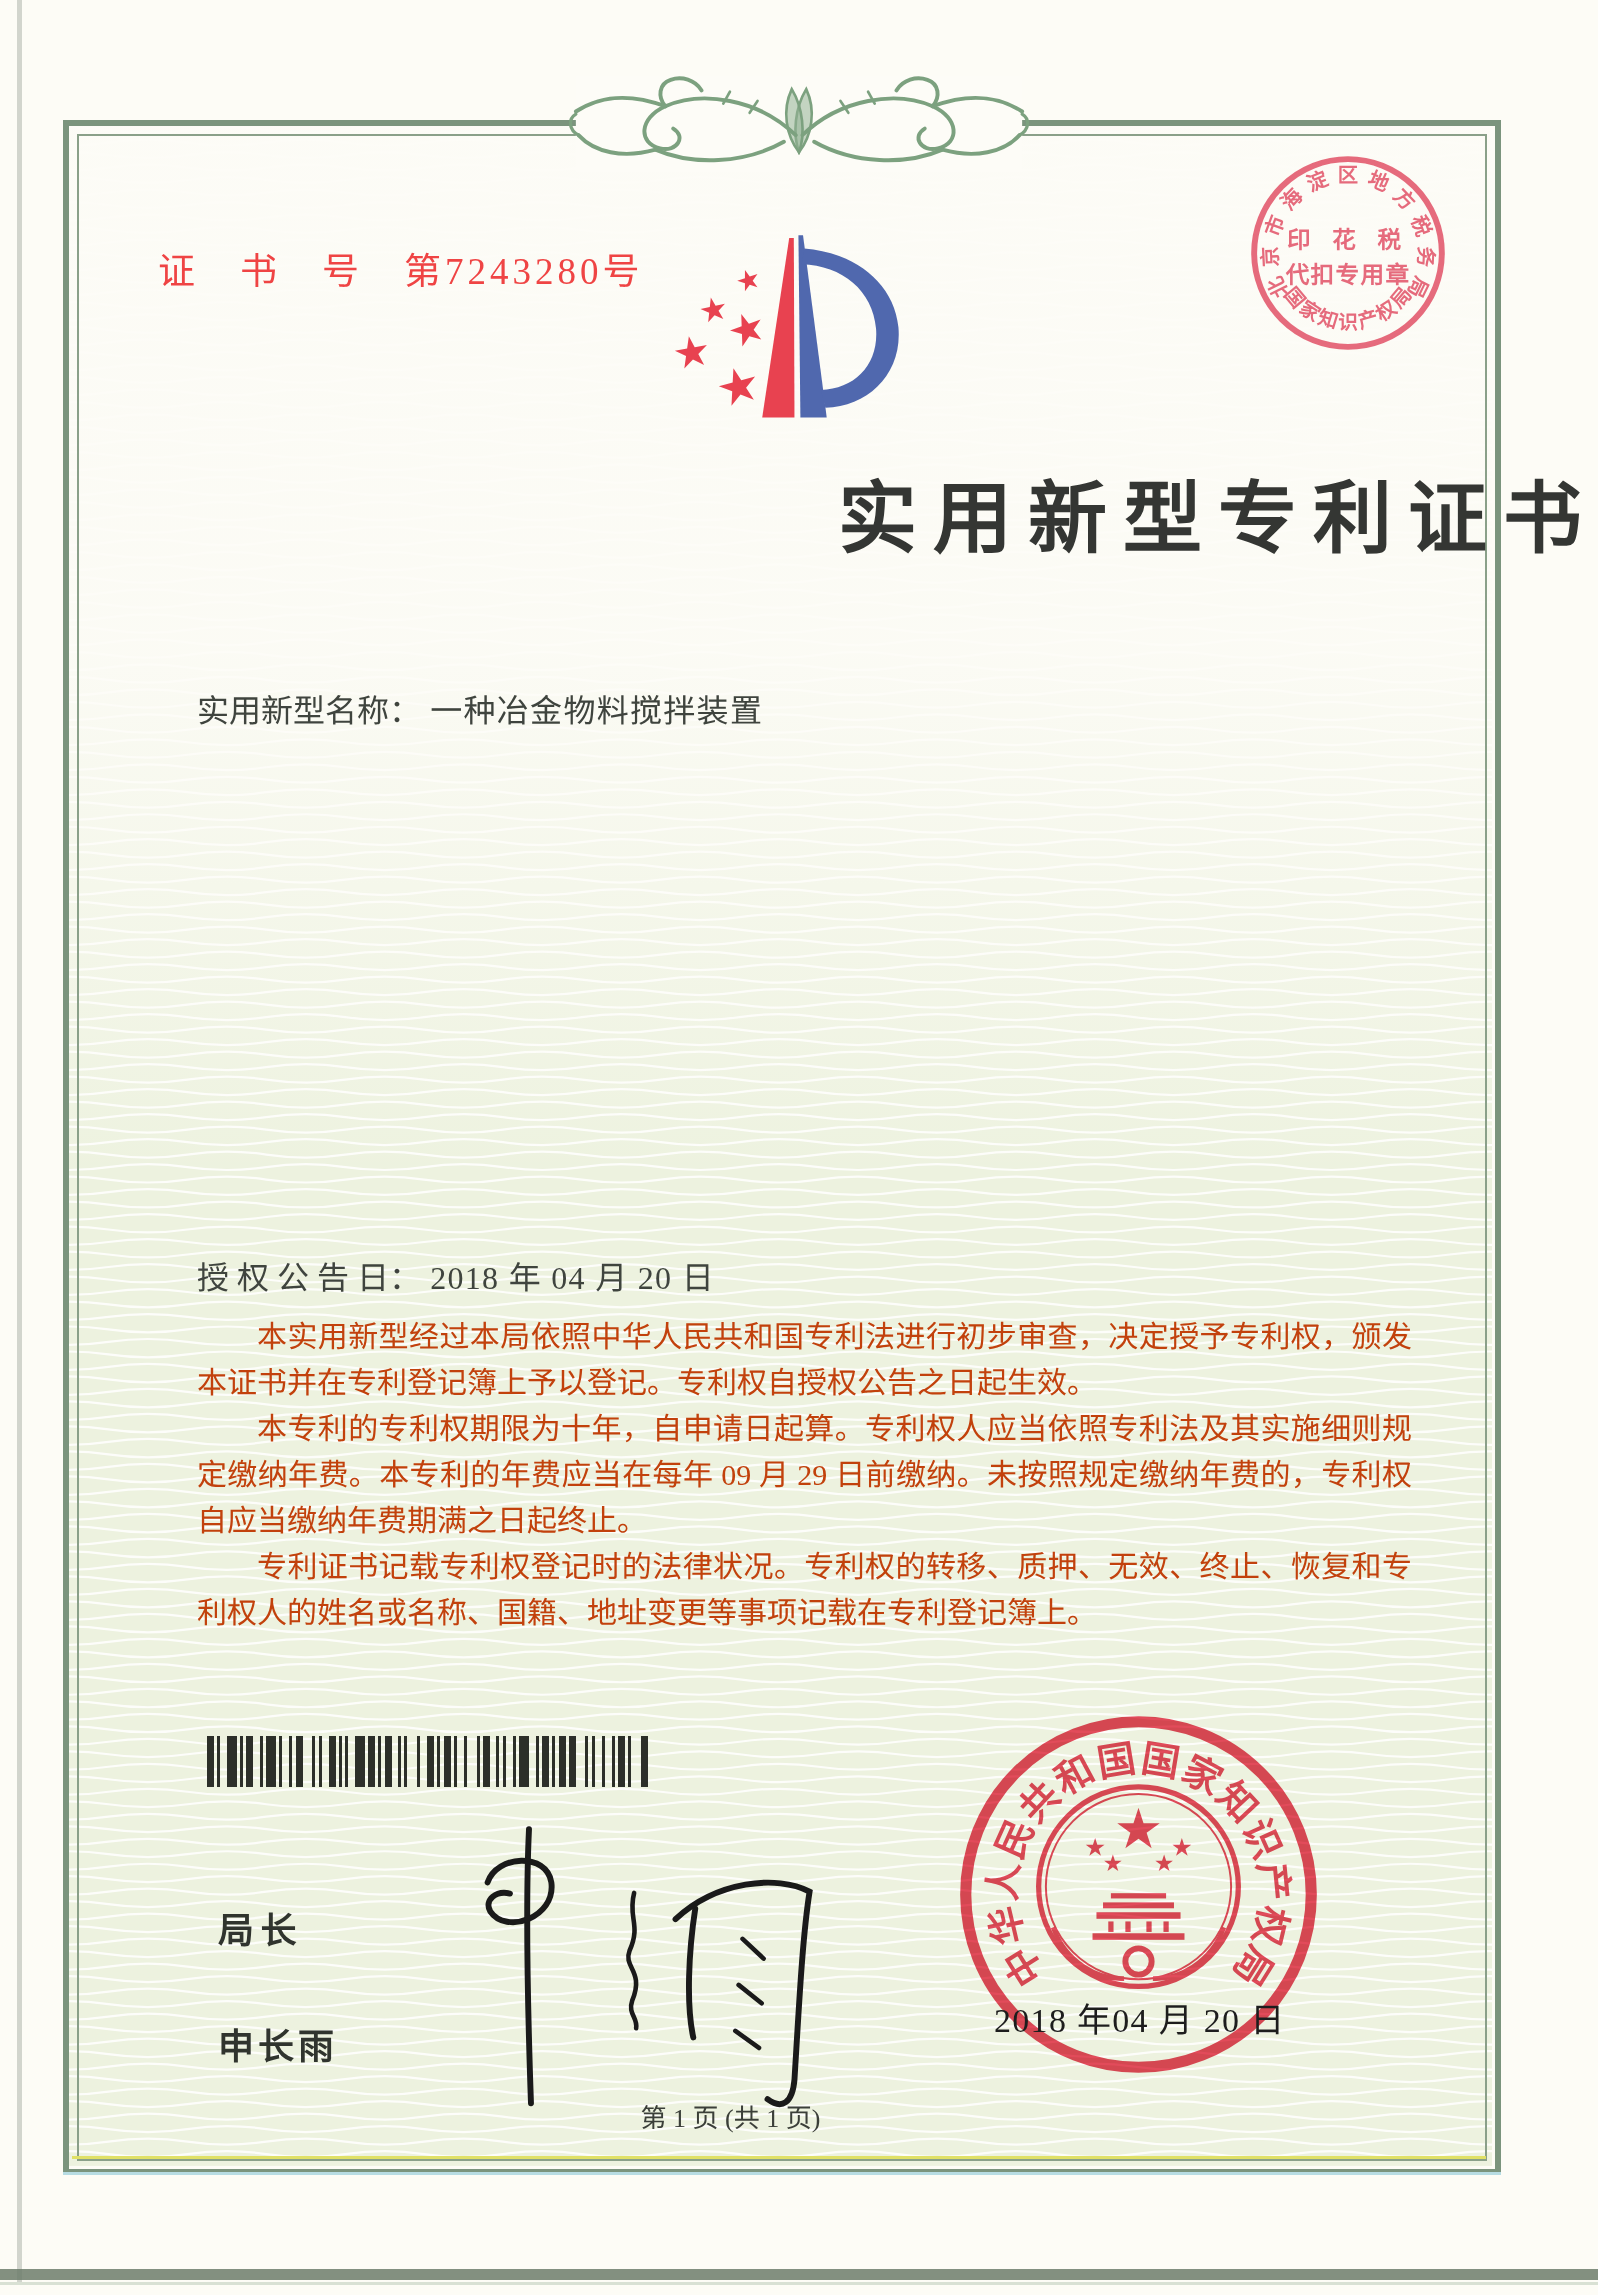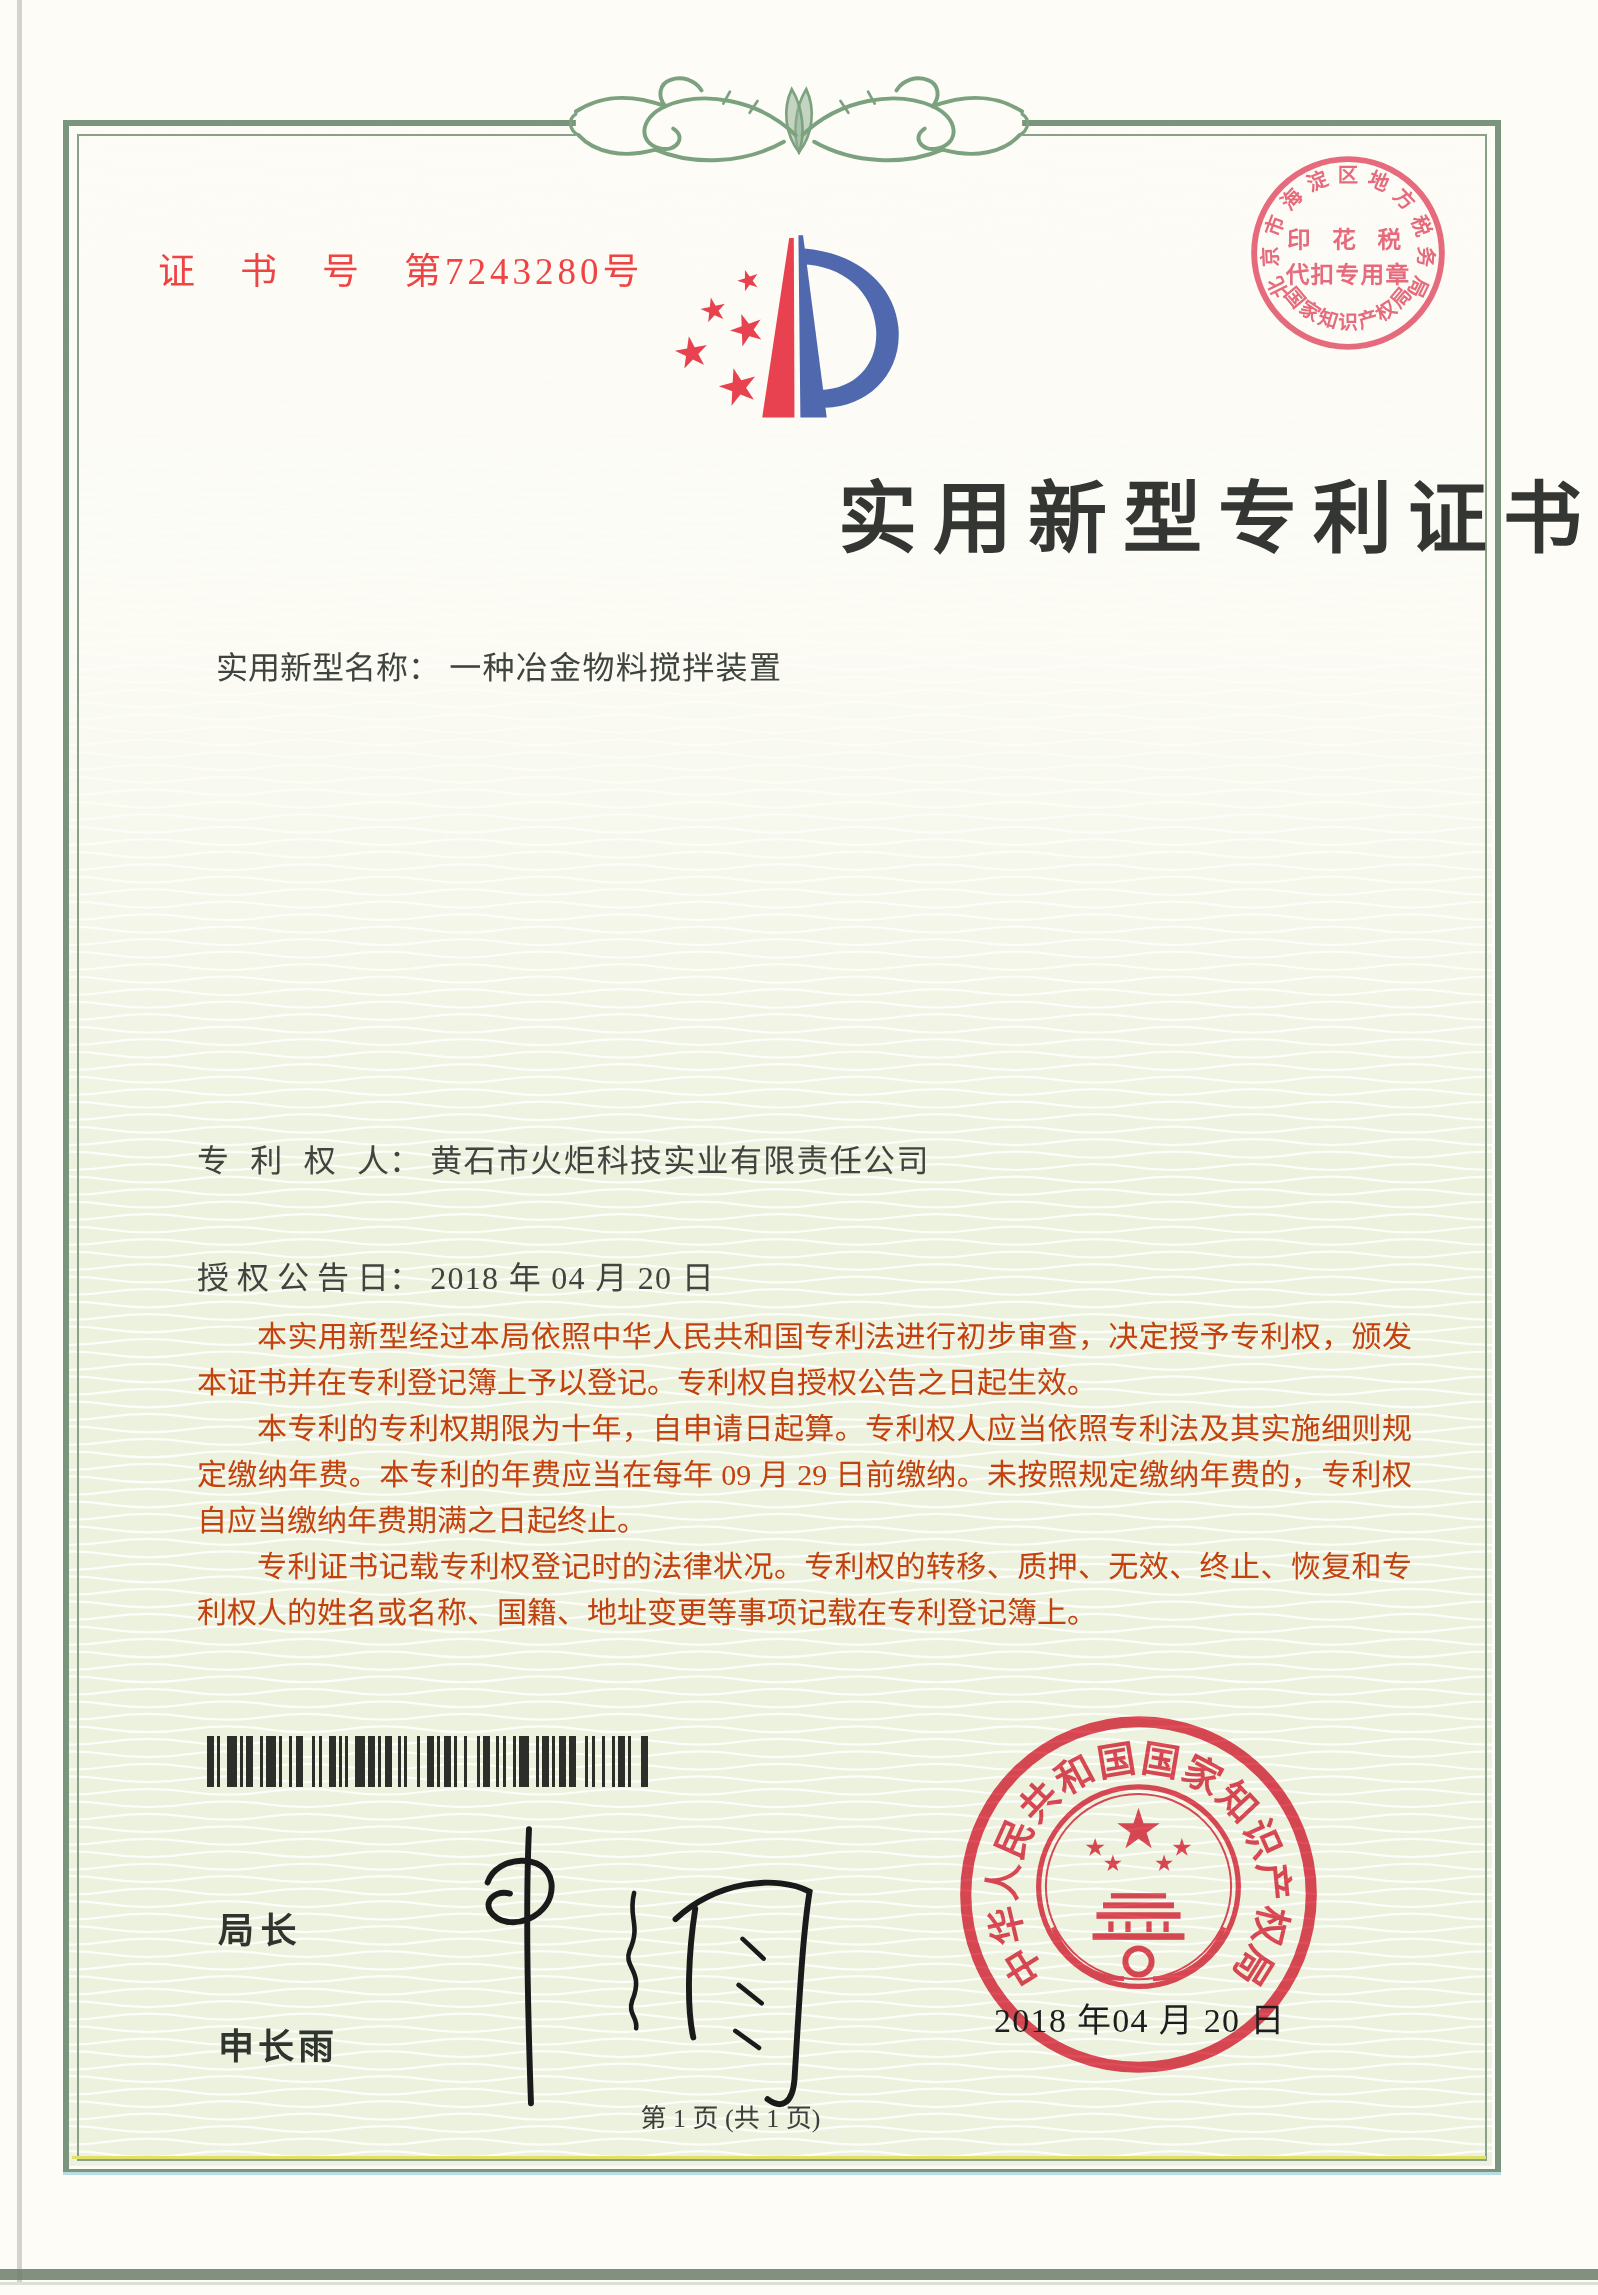--- a/index.html
+++ b/index.html
@@ -26,21 +26,21 @@
   
   #ornament{left:564px;top:72px;z-index:4;}
   
   #cert-no{left:158px;top:241px;font-size:37px;letter-spacing:4px;color:#ef4444;z-index:5;white-space:nowrap;}
   #logo{left:628px;top:218px;z-index:5;}
   #title{left:0;right:0;top:454px;text-align:right;font-size:79px;font-weight:600;
     letter-spacing:16px;text-indent:16px;color:#343633;z-index:5;white-space:nowrap;}
   .field-row{left:197px;font-size:32px;z-index:5;white-space:nowrap;color:#3f443e;}
   .field-row .flabel{display:inline-block;width:192px;text-align:justify;text-align-last:justify;vertical-align:top;}
   .field-row .fvalue{padding-left:9.2px;letter-spacing:1.3px;}
-  #field-0{top:642px;margin-left:19px;} #field-1{top:784px;} #field-2{top:901px;}
+  #field-0{top:685px;} #field-1{top:784px;} #field-2{top:901px;}
   #field-3{top:1018px;} #field-4{top:1135px;} #field-5{top:1252px;}
   #body-text{left:197px;top:1314px;width:1215px;font-size:30px;line-height:46px;
     text-align:justify;color:#c2410c;z-index:5;}
   #body-text p{margin:0;text-indent:2em;}
   #barcode{left:207px;top:1736px;width:447px;height:51px;z-index:5;overflow:hidden;}
   #director-title{left:218px;top:1901px;font-size:36px;font-weight:700;letter-spacing:6.6px;color:#30342e;z-index:5;}
   #director-name{left:218px;top:2017px;font-size:36px;font-weight:700;letter-spacing:4px;color:#30342e;z-index:5;}
   #signature{left:460px;top:1819px;z-index:6;}
   #seal{left:948px;top:1704px;z-index:4;mix-blend-mode:multiply;}
   #seal-date{left:994px;top:1993px;font-size:34px;color:#1d1d1d;letter-spacing:1.3px;z-index:6;white-space:nowrap;}
@@ -263,23 +263,20 @@
       <path d="M259,26 L266,26 L302,303 L262,303 Z"></path>
       <path d="M268,46 C342,52 404,96 411,166 C417,236 366,286 300,288 L293,261 C346,259 381,222 377,168 C372,110 326,72 264,70 Z"></path>
     </g>
   </svg>
 
   <div id="title" class="abs">实用新型专利证书</div>
 
   <div id="field-0" class="abs field-row">
     <span class="flabel">实用新型名称</span><span>：</span><span class="fvalue">一种冶金物料搅拌装置</span>
   </div>
-  <div id="field-4" class="abs field-row">
-    <span class="flabel">专利权人</span><span>：</span><span class="fvalue">黄石市火炬科技实业有限责任公司</span>
-  </div>
   <div id="field-5" class="abs field-row">
     <span class="flabel">授权公告日</span><span>：</span><span class="fvalue">2018 年 04 月 20 日</span>
   </div>
 
   <div id="body-text" class="abs">
     <p>本实用新型经过本局依照中华人民共和国专利法进行初步审查，决定授予专利权，颁发本证书并在专利登记簿上予以登记。专利权自授权公告之日起生效。</p>
     <p>本专利的专利权期限为十年，自申请日起算。专利权人应当依照专利法及其实施细则规定缴纳年费。本专利的年费应当在每年 09 月 29 日前缴纳。未按照规定缴纳年费的，专利权自应当缴纳年费期满之日起终止。</p>
     <p>专利证书记载专利权登记时的法律状况。专利权的转移、质押、无效、终止、恢复和专利权人的姓名或名称、国籍、地址变更等事项记载在专利登记簿上。</p>
   </div>
 

